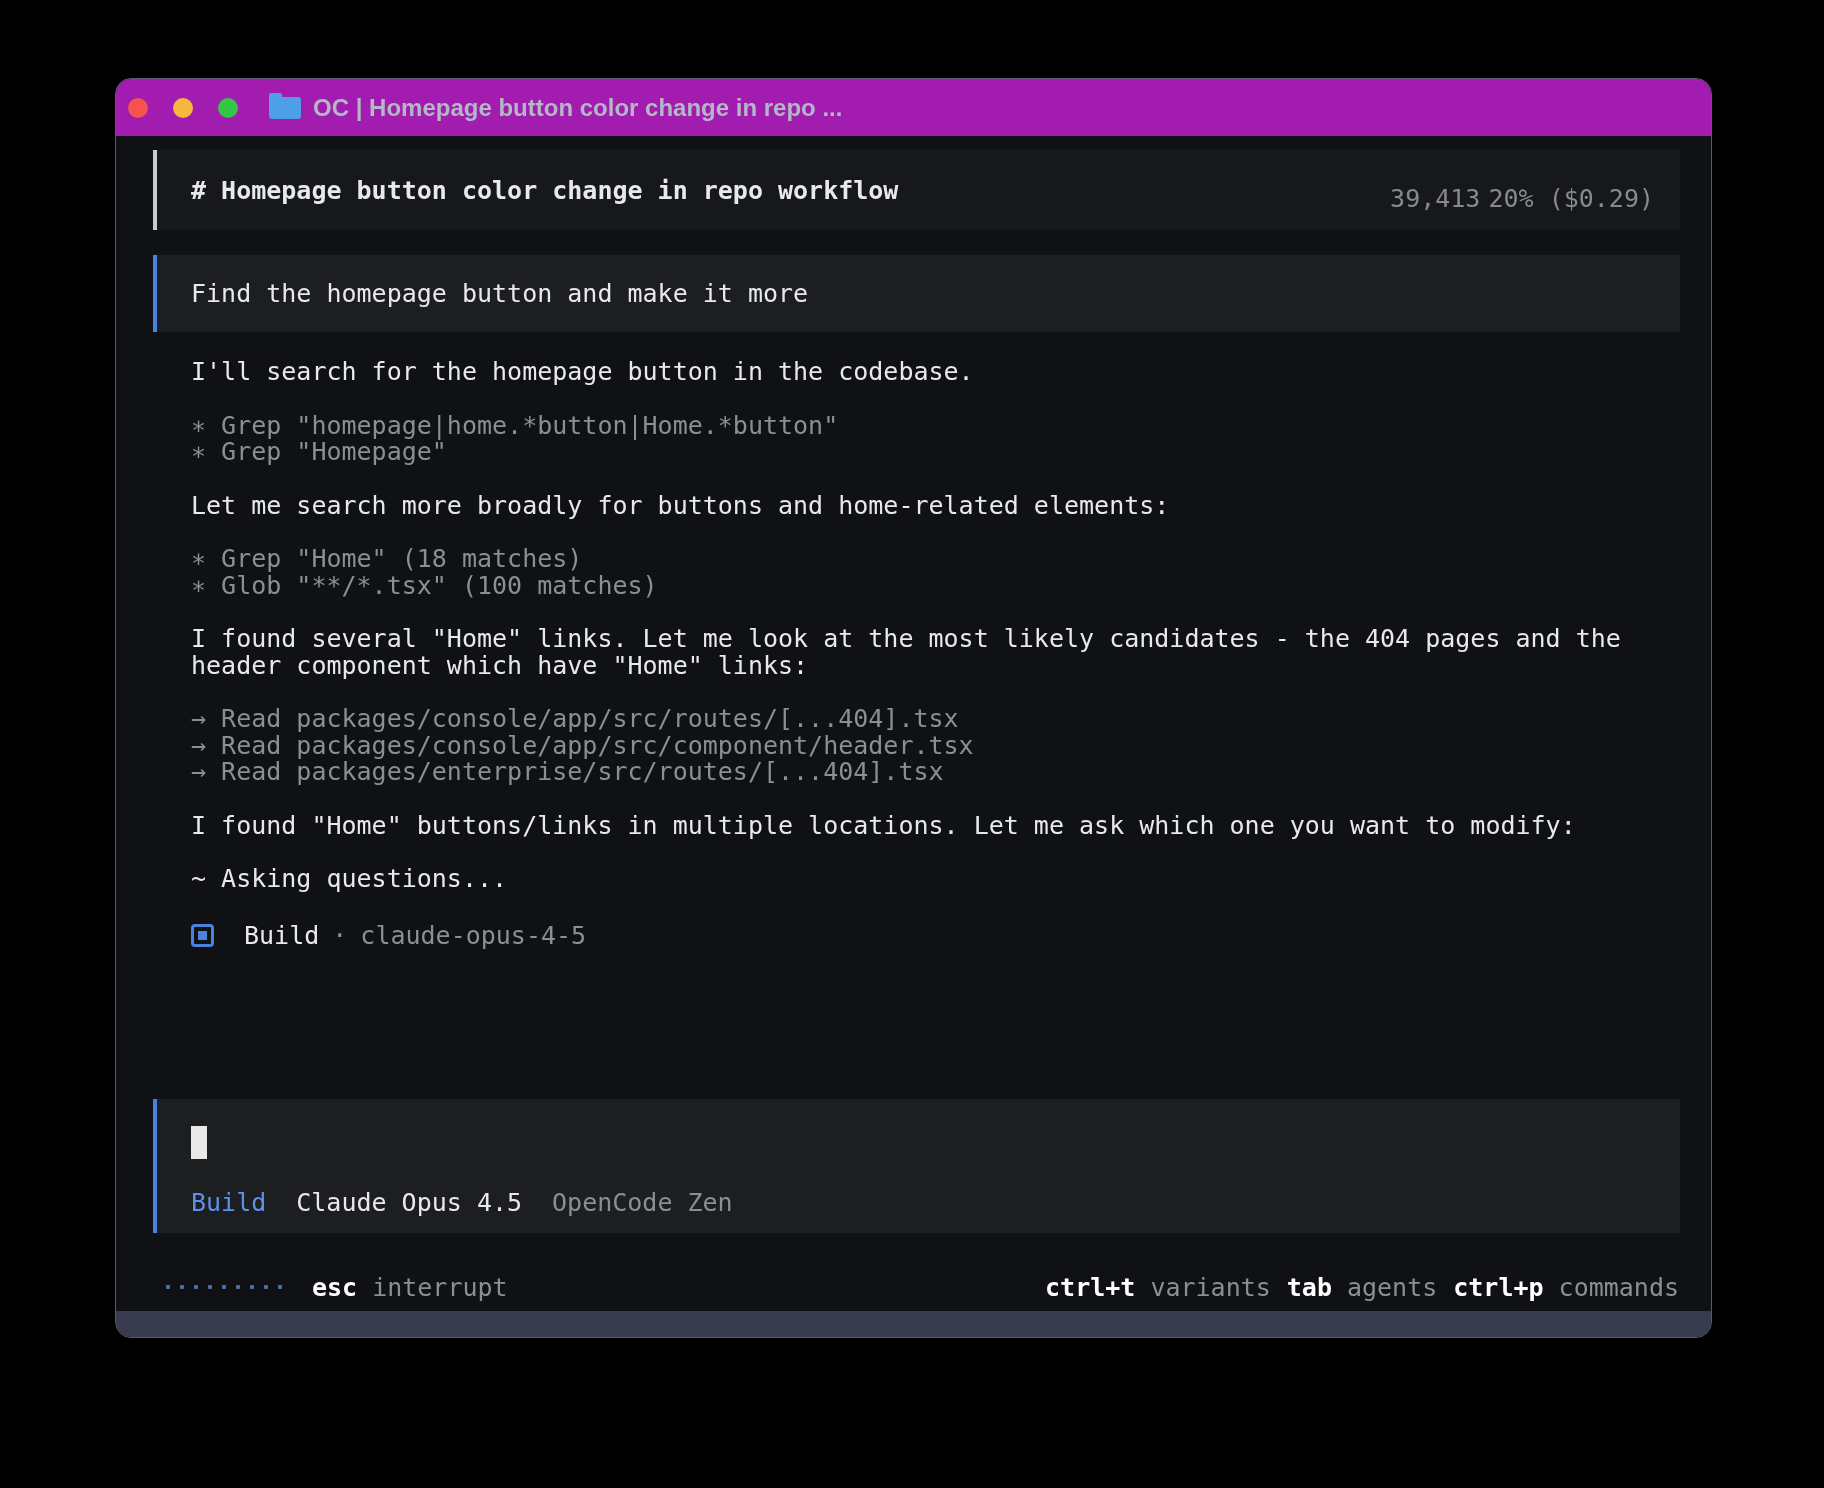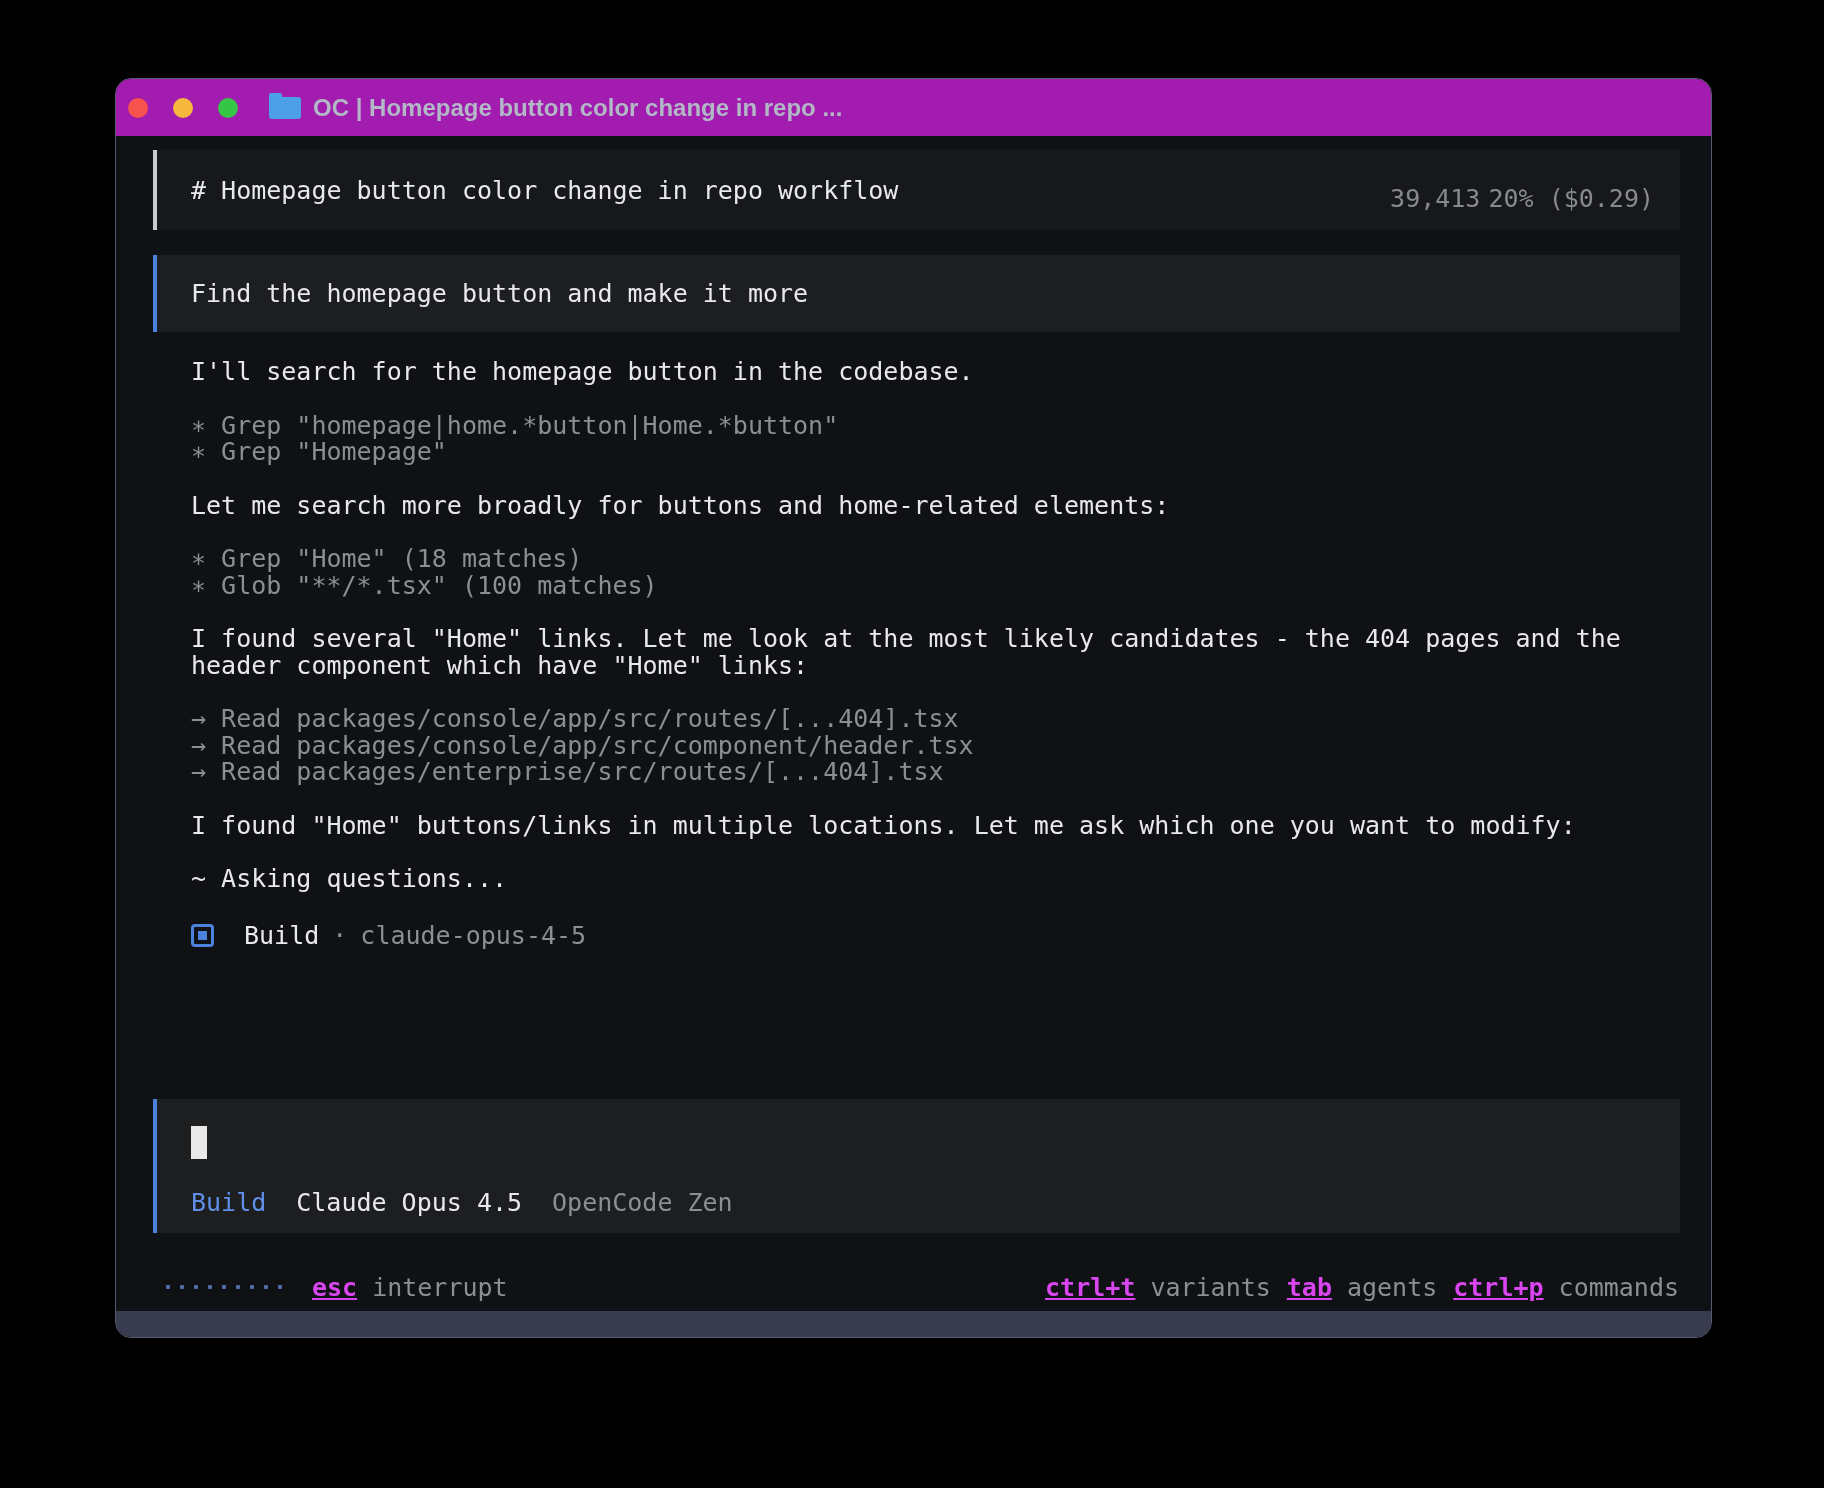--- a/index.html
+++ b/index.html
@@ -40,21 +40,21 @@
     flex:1 1 auto; display:flex; flex-direction:column;
     background:#101114; padding-top:14px; overflow:hidden;
   }
   .box { margin:0 31px 0 37px; }
 
   .box.header {
     height:80px; background:#17181a; border-left:4px solid #c9cbd0;
     display:flex; align-items:center; padding:0 26px 0 34px;
     font-size:25px; color:#e8e9eb;
   }
-  .h-title { font-weight:normal; white-space:nowrap; }
+  .h-title { font-weight:bold; white-space:nowrap; }
   .h-right { margin-left:auto; display:flex; gap:8px; color:#87898d; white-space:nowrap;margin-top:16px; }
 
   .box.user {
     margin-top:25px; height:77px; background:#1d1e20; border-left:4px solid #4c82dd;
     display:flex; align-items:center; padding:0 26px 0 34px;
     font-size:25px; color:#e8e9eb; white-space:nowrap;
   }
 
   .messages { padding-left:75px; padding-right:31px; }
   .block { margin-top:27px; }
@@ -88,21 +88,21 @@
   .provider { color:#8b8e92; margin-left:30px; }
 
   
   .statusbar {
     margin:40px 32px 10px 50px; height:28px; flex:0 0 28px;
     display:flex; align-items:center; font-size:25px;
   }
   .sb-left { display:flex; align-items:center; }
   .dots { display:flex; gap:10px; align-items:center; margin-right:30px; }
   .dot { width:4px; height:4px; border-radius:1px; background:#4f6ea8; display:inline-block; }
-  .key { color:#d946ef; font-weight:bold; white-space:pre;text-decoration:underline; }
+  .key { color:#ffffff; font-weight:bold; white-space:pre; }
   .lbl { color:#8b8e92; margin-left:15px; white-space:pre; }
   .sb-right { margin-left:auto; display:flex; gap:16px; }
   .shortcut { display:flex; align-items:baseline; }
 
   
   .footer { height:26px; flex:0 0 26px; background:#383c4e; }
 </style>
 </head>
 <body>
 

